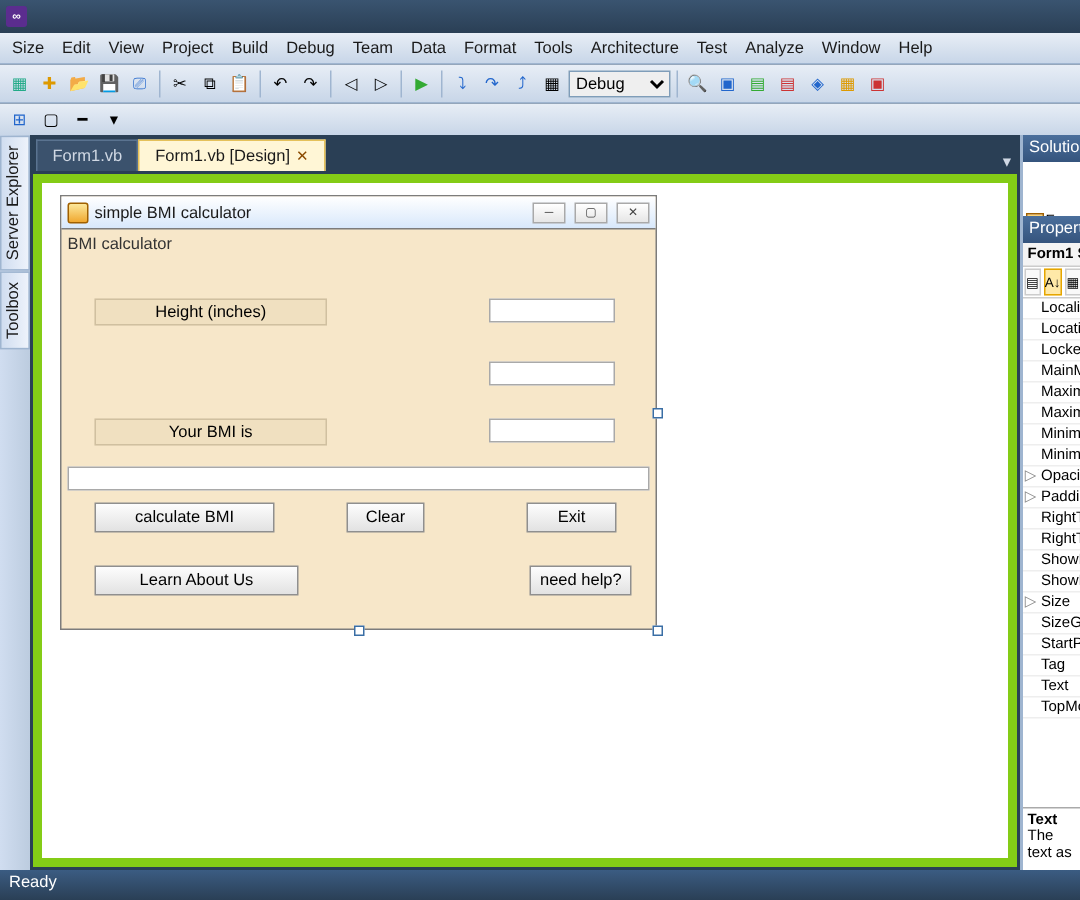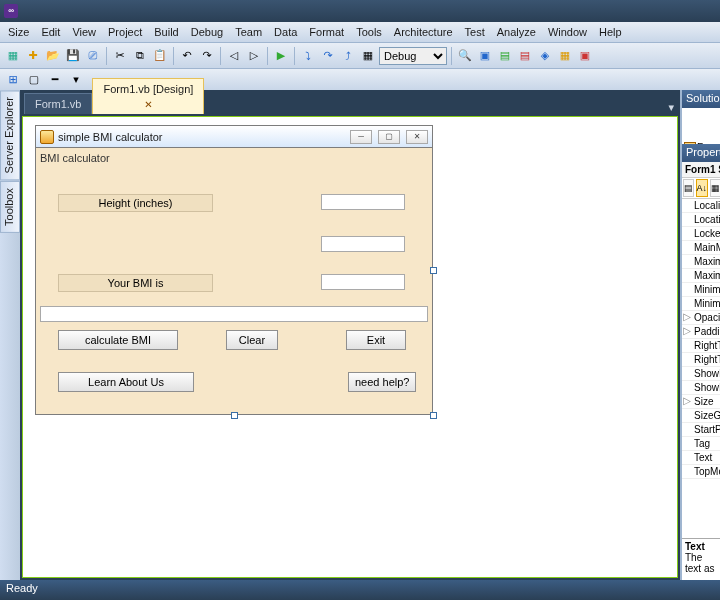--- a/index.html
+++ b/index.html
@@ -26,27 +26,27 @@
 
 .main { display: flex; height: 490px; }
 .siderail { width: 20px; background: linear-gradient(90deg,#d0ddf0,#bcccdf); writing-mode: vertical-rl; text-orientation: mixed; display: flex; flex-direction: row; }
 .siderail .railtab { padding: 6px 2px; color: #1a1a1a; background: linear-gradient(90deg,#eef3fb,#d0ddf0); border: 1px solid #9fb5d0; margin-bottom: 1px; transform: rotate(180deg); font-size: 11px; }
 
 .center { flex: 1; background: #2a3f55; display: flex; flex-direction: column; }
 
 
 .doctabs { height: 24px; background: #2a3f55; display: flex; align-items: flex-end; padding-left: 4px; gap: 0; }
 .doctab { padding: 4px 10px; color: #d0d8e4; background: #3b526d; border: 1px solid #5a7390; border-bottom: none; font-size: 11px; display: flex; align-items: center; gap: 4px; }
-.doctab.active { background: #fff6d6; color: #1a1a1a; border-color: #e5c15a; flex-direction: column; }
+.doctab.active { background: #fff6d6; color: #1a1a1a; border-color: #e5c15a; }
 .doctab .close { color: #8a4a00; font-size: 10px; cursor: pointer; }
 .doctabs .spacer { flex: 1; }
 .doctabs .dropctl { color: #d0d8e4; padding: 0 6px; }
 
 
-.designer { flex: 1; background: #fff; margin: 2px; border: 1px solid #84cc16; position: relative; }
+.designer { flex: 1; background: #fff; margin: 2px; border: 6px solid #84cc16; position: relative; }
 
 
 .form { position: absolute; left: 12px; top: 8px; width: 398px; height: 290px; border: 1px solid #7c7c7c; background: #f7e7c9; }
 .form-title { height: 22px; background: linear-gradient(#fff,#d8e8fb); border-bottom: 1px solid #7c7c7c; display: flex; align-items: center; padding: 0 4px; gap: 4px; }
 .form-title .ficon { width: 14px; height: 14px; background: linear-gradient(#fce79a,#f0a830); border: 1px solid #a06000; border-radius: 2px; }
 .form-title .ftxt { flex: 1; font-size: 11px; color: #1a1a1a; }
 .form-title .fbtn { width: 22px; height: 14px; border: 1px solid #a9a9a9; background: linear-gradient(#fff,#e6e6e6); margin-left: 2px; font-size: 8px; text-align: center; line-height: 12px; color: #444; }
 
 .form-body { position: relative; height: calc(100% - 22px); }
 .menuph { position: absolute; left: 4px; top: 4px; font-size: 11px; color: #333; }

